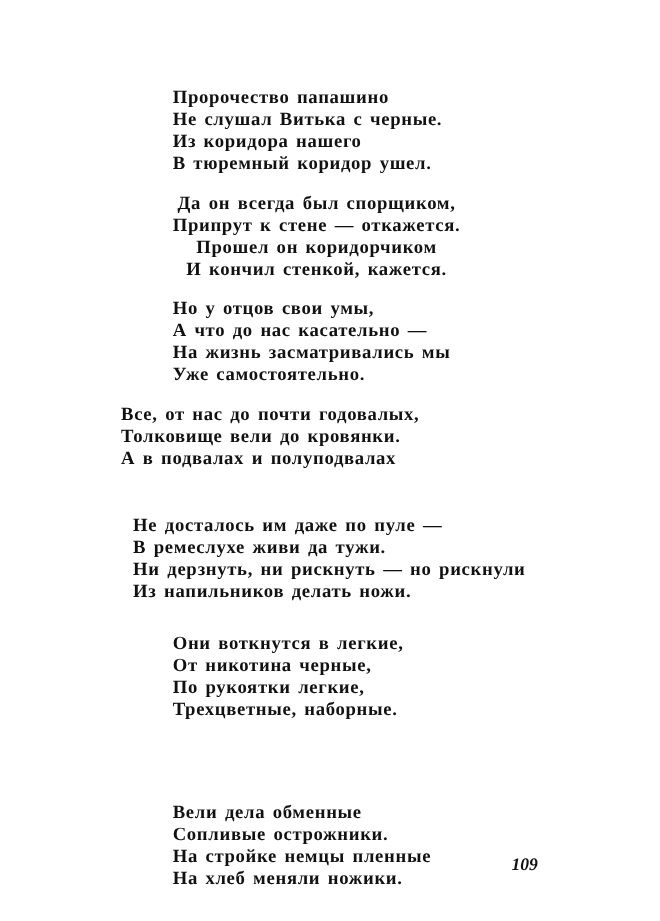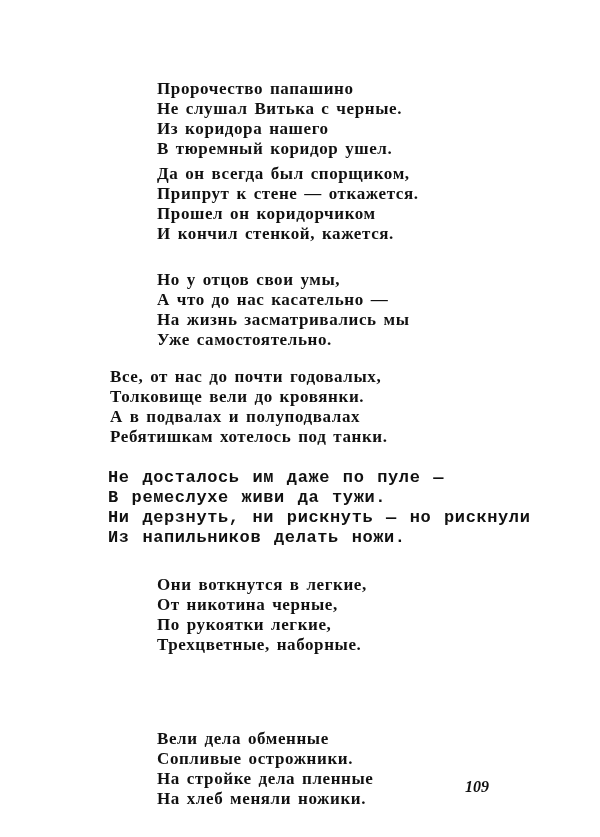--- a/index.html
+++ b/index.html
@@ -12,55 +12,54 @@
 </head>
 <body>
 
 <div class="stanza" style="left:157px; top:79px;">
   <div class="line">Пророчество папашино</div>
   <div class="line">Не слушал Витька с черные.</div>
   <div class="line">Из коридора нашего</div>
   <div class="line">В тюремный коридор ушел.</div>
 </div>
 
-<div class="stanza" style="left:157px; top:164px;">
+<div class="stanza" style="left:157px; top:175px;text-align:center;">
   <div class="line">Да он всегда был спорщиком,</div>
   <div class="line">Припрут к стене — откажется.</div>
   <div class="line">Прошел он коридорчиком</div>
   <div class="line">И кончил стенкой, кажется.</div>
 </div>
 
 <div class="stanza" style="left:157px; top:270px;">
   <div class="line">Но у отцов свои умы,</div>
   <div class="line">А что до нас касательно —</div>
   <div class="line">На жизнь засматривались мы</div>
   <div class="line">Уже самостоятельно.</div>
 </div>
 
 <div class="stanza" style="left:110px; top:367px;">
   <div class="line">Все, от нас до почти годовалых,</div>
   <div class="line">Толковище вели до кровянки.</div>
   <div class="line">А в подвалах и полуподвалах</div>
-  <div class="line">Ребятишкам хотелось под танки.</div>
 </div>
 
-<div class="stanza" style="left:108px; top:468px;font-family:Liberation Mono, monospace;">
+<div class="stanza" style="left:121px; top:468px;">
   <div class="line">Не досталось им даже по пуле —</div>
   <div class="line">В ремеслухе живи да тужи.</div>
   <div class="line">Ни дерзнуть, ни рискнуть — но рискнули</div>
   <div class="line">Из напильников делать ножи.</div>
 </div>
 
 <div class="stanza" style="left:157px; top:575px;">
   <div class="line">Они воткнутся в легкие,</div>
   <div class="line">От никотина черные,</div>
   <div class="line">По рукоятки легкие,</div>
   <div class="line">Трехцветные, наборные.</div>
 </div>
 
 <div class="stanza" style="left:157px; top:685px;margin-top:44px;">
   <div class="line">Вели дела обменные</div>
   <div class="line">Сопливые острожники.</div>
-  <div class="line">На стройке дела пленные</div>
+  <div class="line">На стройке немцы пленные</div>
   <div class="line">На хлеб меняли ножики.</div>
 </div>
 
 <div class="page-num">109</div>
 
 </body></html>

